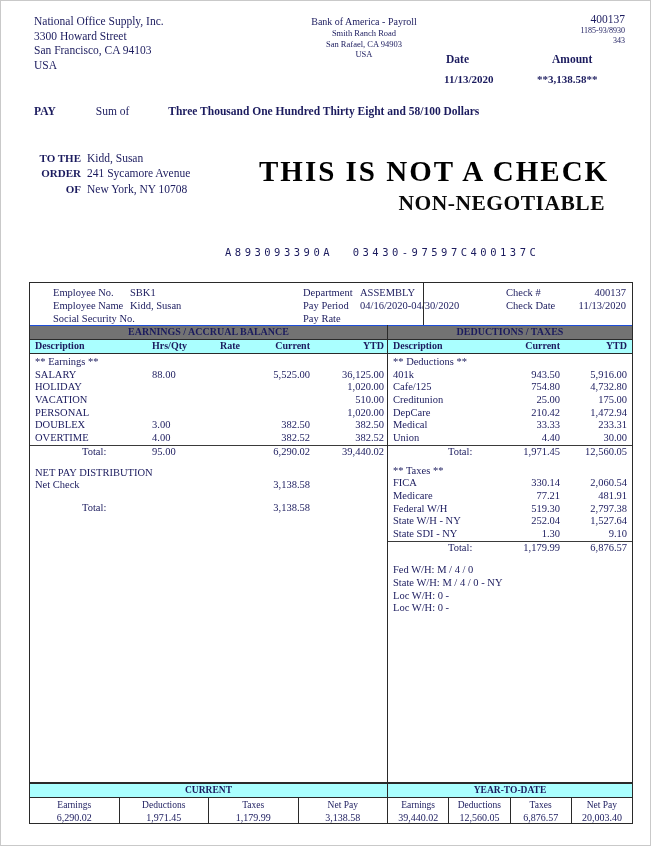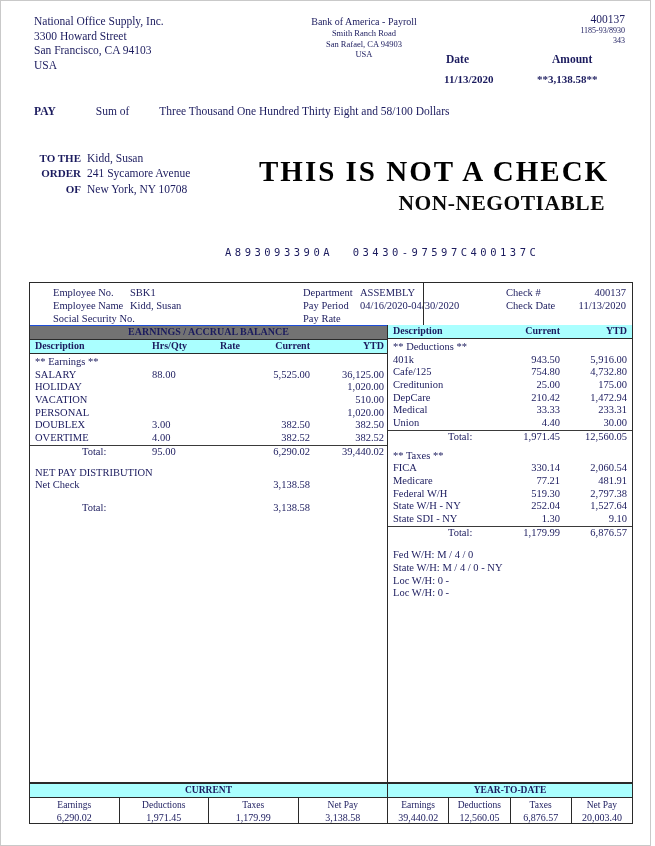--- a/index.html
+++ b/index.html
@@ -17,21 +17,21 @@
   .check-no{font-size:11.5px;line-height:13px;}
   .check-frac{font-size:8px;line-height:10px;}
   .check-branch{font-size:8px;line-height:10px;}
   .lbl-date{position:absolute;left:445px;top:52px;font-weight:bold;font-size:11.5px;}
   .lbl-amount{position:absolute;left:551px;top:52px;font-weight:bold;font-size:11.5px;}
   .val-date{position:absolute;left:443px;top:72px;font-weight:bold;font-size:11px;}
   .val-amount{position:absolute;left:536px;top:72px;font-weight:bold;font-size:11px;}
   .payline{position:absolute;left:33px;top:104px;display:flex;font-size:11.5px;gap:24px;}
   .payline .pay{font-weight:bold;}
   .payline .sumof{margin-left:16px;}
-  .payline .words{margin-left:6px;}
+  .payline .words{margin-left:15px;font-weight:bold;}
   
   .payee{position:absolute;left:33px;top:150px;display:flex;}
   .payee-labels{width:47px;text-align:right;font-weight:bold;font-size:11px;line-height:15.3px;}
   .payee-values{margin-left:6px;font-size:11.5px;line-height:15.3px;}
   
   .wm-notcheck{position:absolute;left:258px;top:154px;font-size:29px;font-weight:bold;
     color:#000000;letter-spacing:2px;white-space:nowrap;}
   .wm-nonneg{position:absolute;right:45px;top:190px;font-size:21.5px;font-weight:bold;
     color:#0a0a0a;letter-spacing:0.5px;white-space:nowrap;}
   .micr{position:absolute;left:224px;top:245px;font-family:"DejaVu Sans Mono",monospace;
@@ -261,20 +261,21 @@
             <span class="cd tlab-e">Total:</span>
             <span class="ch"></span>
             <span class="crt"></span>
             <span class="cc">3,138.58</span>
             <span class="cy"></span>
           </div>
         </div>
       </div>
 
       <div class="panel-r">
+        <div class="band">DEDUCTIONS / TAXES</div>
         <div class="colhead">
           <span class="dd">Description</span>
           <span class="dc">Current</span>
           <span class="dy">YTD</span>
         </div>
         <div class="pbody">
           <div class="r">
             <span class="dd">** Deductions **</span>
             <span class="dc"></span>
             <span class="dy"></span>

